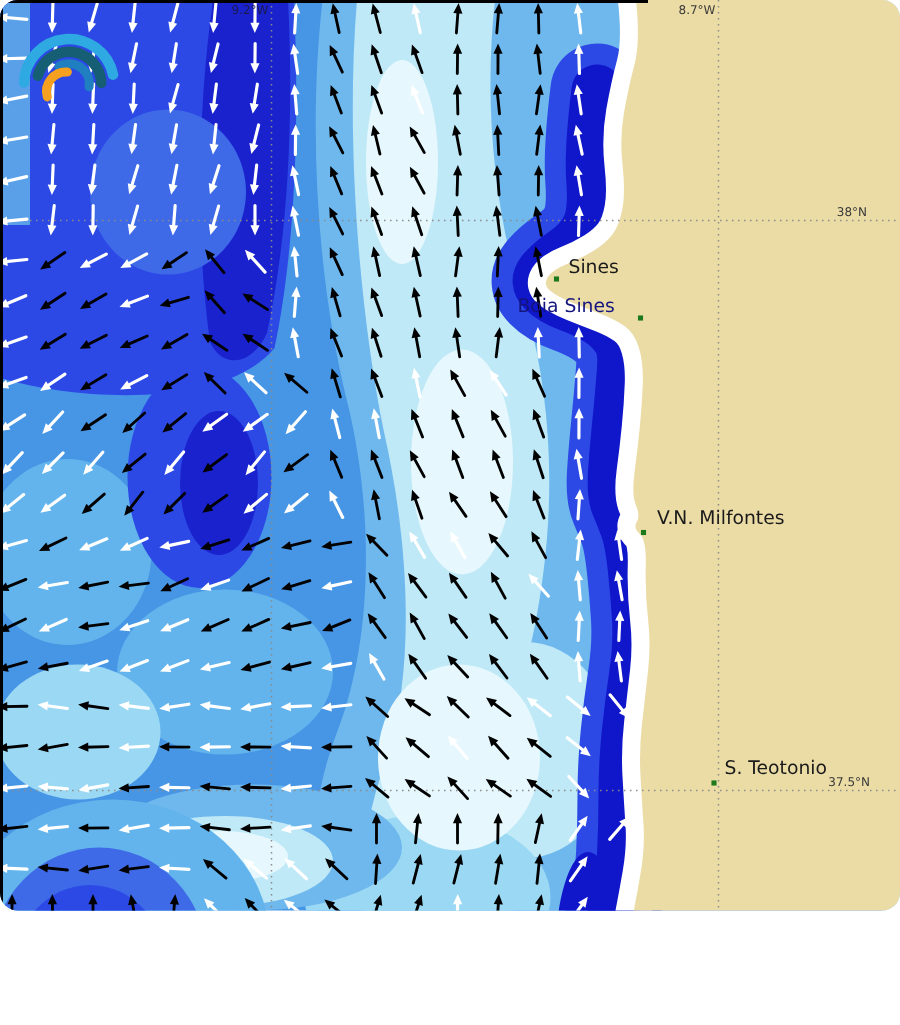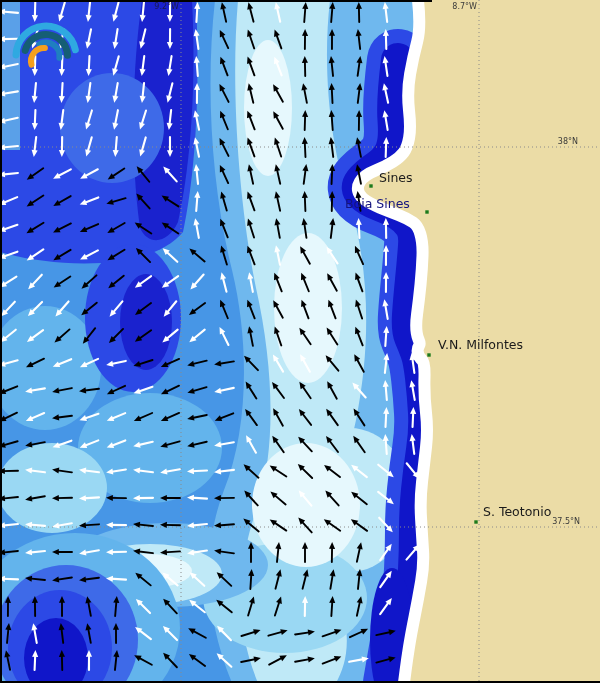--- a/index.html
+++ b/index.html
@@ -1,16 +1,16 @@
 <!DOCTYPE html>
 <html><head>
 <meta charset="utf-8">
 <style>
   html,body{margin:0;padding:0;background:#fff;}
-  .stage{position:relative;width:600px;height:683px;overflow:hidden;font-family:"DejaVu Sans",sans-serif;}
+  .stage{position:relative;width:600px;height:607px;overflow:hidden;font-family:"DejaVu Sans",sans-serif;border-radius:12px;}
   .stage svg{position:absolute;left:0;top:0;display:block;}
   text{font-family:"DejaVu Sans",sans-serif;}
 </style>
 </head>
 <body>
 
 <div class="stage">
   <svg id="map-svg" width="600" height="683" viewBox="0 0 600 683">
     <g id="ocean-layer">
         <rect x="0" y="0" width="600" height="683" fill="#4796E6"></rect>

